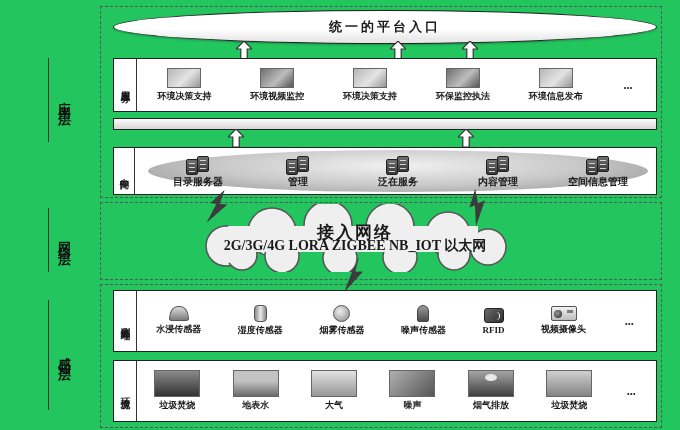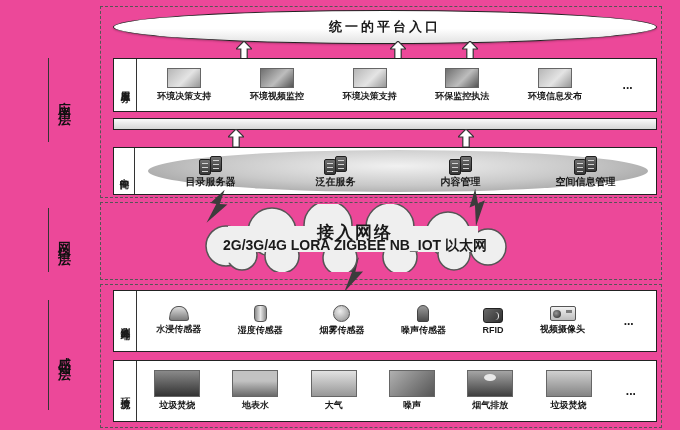--- a/index.html
+++ b/index.html
@@ -1,18 +1,18 @@
 <!DOCTYPE html>
 <html><head>
 <meta charset="utf-8">
 <style>
   html,body{margin:0;padding:0;background:#fff;}
   .canvas{
-    position:relative;width:680px;height:430px;background:#ec4899;
-    font-family:Liberation Sans, sans-serif;color:#1a1a1a;overflow:hidden;
+    position:relative;width:680px;height:430px;background:#22c55e;
+    font-family:Liberation Serif, serif;color:#1a1a1a;overflow:hidden;
   }
   
   .dashed{position:absolute;border:1.5px dashed #555;background:transparent;}
   
   .layer-label{
     position:absolute;display:flex;align-items:center;justify-content:center;
     writing-mode:vertical-rl;text-orientation:upright;
     font-size:13px;font-weight:bold;letter-spacing:6px;color:#111;
     border-left:1.2px solid #333;padding-left:5px;width:20px;
   }
@@ -156,20 +156,27 @@
   <div class="solid-box" style="left:113px;top:147px;width:544px;height:48px;">
     <div class="strip" style="width:20px;">中间件</div>
     <div class="mid-ellipse"></div>
     <div class="mid-row">
       <div class="mid-item">
         <div class="server-wrap">
             <div class="tower t1"></div>
             <div class="tower t2"></div>
           </div>
         <div class="mid-cap">目录服务器</div>
+      </div>
+      <div class="mid-item">
+        <div class="server-wrap">
+            <div class="tower t1"></div>
+            <div class="tower t2"></div>
+          </div>
+        <div class="mid-cap">管理</div>
       </div>
       <div class="mid-item">
         <div class="server-wrap">
             <div class="tower t1"></div>
             <div class="tower t2"></div>
           </div>
         <div class="mid-cap">泛在服务</div>
       </div>
       <div class="mid-item">
         <div class="server-wrap">

